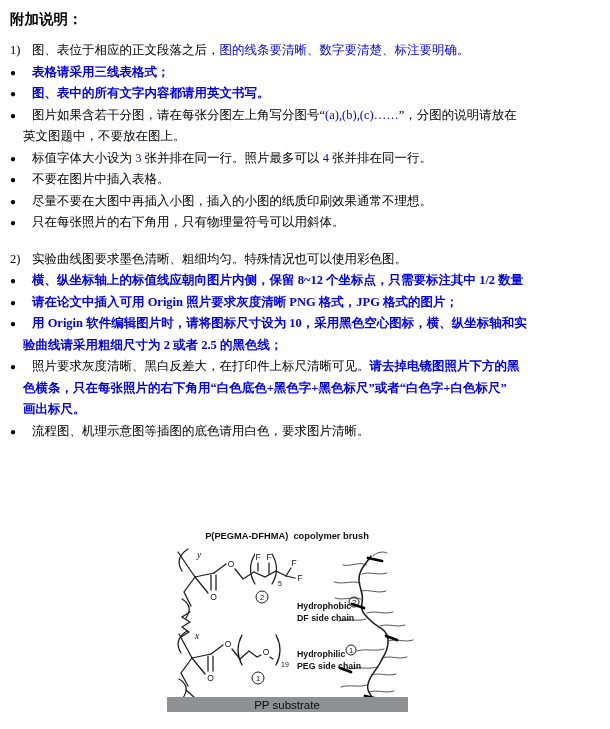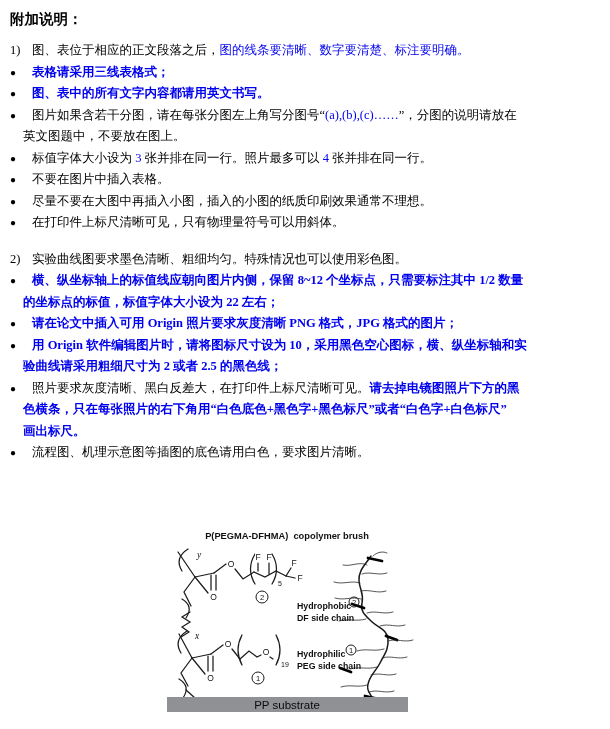--- a/index.html
+++ b/index.html
@@ -46,24 +46,24 @@
   <div class="content">
     <h1 class="doc-heading">附加说明：</h1>
     <div>
         <p class="para item"><span class="marker">1)</span><span class="">图、表位于相应的正文段落之后，</span><span class="blue ">图的线条要清晰、数字要清楚、标注要明确。</span></p>
         <p class="para bullet"><span class="marker dot">●</span><span class="blue bold">表格请采用三线表格式；</span></p>
         <p class="para bullet"><span class="marker dot">●</span><span class="blue bold">图、表中的所有文字内容都请用英文书写。</span></p>
         <p class="para bullet"><span class="marker dot">●</span><span class="">图片如果含若干分图，请在每张分图左上角写分图号“</span><span class="blue ">(a),(b),(c)……</span><span class="">”，分图的说明请放在</span><br><span class="">英文图题中，不要放在图上。</span></p>
         <p class="para bullet"><span class="marker dot">●</span><span class="">标值字体大小设为 </span><span class="blue ">3</span><span class=""> 张并排在同一行。照片最多可以 </span><span class="blue ">4</span><span class=""> 张并排在同一行。</span></p>
         <p class="para bullet"><span class="marker dot">●</span><span class="">不要在图片中插入表格。</span></p>
         <p class="para bullet"><span class="marker dot">●</span><span class="">尽量不要在大图中再插入小图，插入的小图的纸质印刷效果通常不理想。</span></p>
-        <p class="para bullet"><span class="marker dot">●</span><span class="">在打印件上标尺清晰可见，只有物理量符号可以用斜体。</span></p>
+        <p class="para bullet"><span class="marker dot">●</span><span class="">只在每张照片的右下角用，只有物理量符号可以用斜体。</span></p>
         <div class="spacer"></div>
         <p class="para item"><span class="marker">2)</span><span class="">实验曲线图要求墨色清晰、粗细均匀。特殊情况也可以使用彩色图。</span></p>
-        <p class="para bullet"><span class="marker dot">●</span><span class="blue bold">横、纵坐标轴上的标值线应朝向图片内侧，保留 8~12 个坐标点，只需要标注其中 1/2 数量</span><br><span class="blue bold">的坐标点的标值，标值字体大小设为 22 左右；</span></p>
+        <p class="para bullet"><span class="marker dot">●</span><span class="blue bold">横、纵坐标轴上的标值线应朝向图片内侧，保留 8~12 个坐标点，只需要标注其中 1/2 数量</span><br></p>
         <p class="para bullet"><span class="marker dot">●</span><span class="blue bold">请在论文中插入可用 Origin 照片要求灰度清晰 PNG 格式，JPG 格式的图片；</span></p>
         <p class="para bullet"><span class="marker dot">●</span><span class="blue bold">用 Origin 软件编辑图片时，请将图标尺寸设为 10，采用黑色空心图标，横、纵坐标轴和实</span><br><span class="blue bold">验曲线请采用粗细尺寸为 2 或者 2.5 的黑色线；</span></p>
         <p class="para bullet"><span class="marker dot">●</span><span class="">照片要求灰度清晰、黑白反差大，在打印件上标尺清晰可见。</span><span class="blue bold">请去掉电镜图照片下方的黑</span><br><span class="blue bold">色横条，只在每张照片的右下角用“白色底色+黑色字+黑色标尺”或者“白色字+白色标尺”</span><br><span class="blue bold">画出标尺。</span></p>
         <p class="para bullet"><span class="marker dot">●</span><span class="">流程图、机理示意图等插图的底色请用白色，要求图片清晰。</span></p>
       </div>
   </div>
 
   <div class="diagram">
     <svg width="320" height="202" viewBox="0 0 320 202">
 

